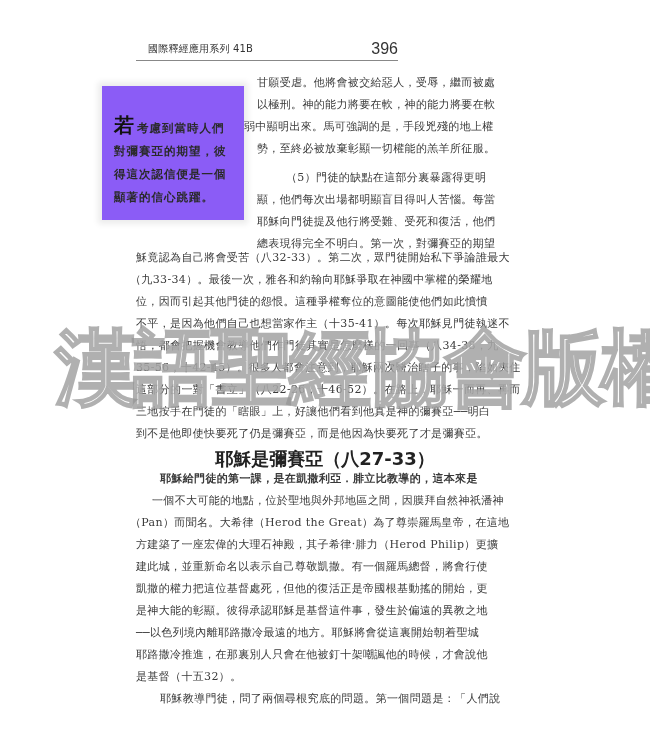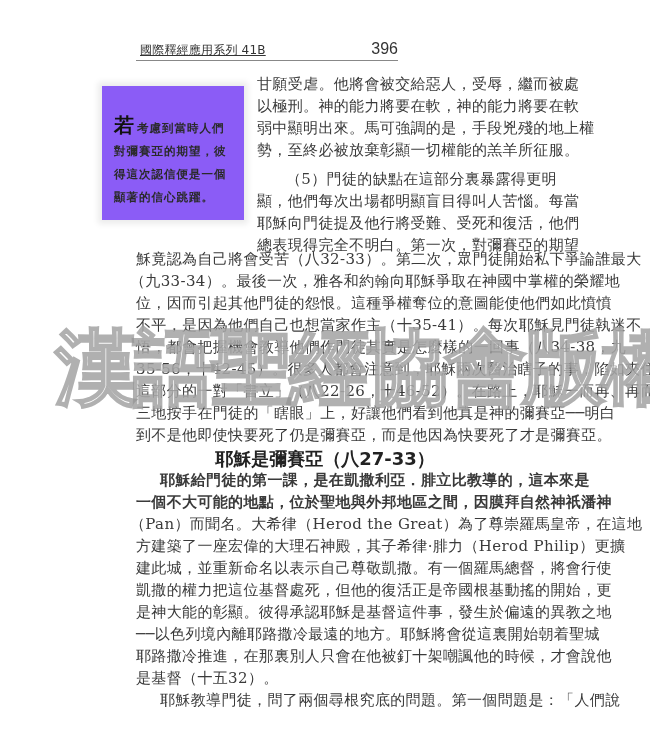--- a/index.html
+++ b/index.html
@@ -1,29 +1,29 @@
 <!DOCTYPE html>
 <html><head>
 <meta charset="utf-8">
 <style>
   html, body { margin: 0; padding: 0; background: #ffffff; }
   body { width: 650px; height: 750px; position: relative; overflow: hidden;
          font-family: "DejaVu Sans", "Liberation Sans", sans-serif; color: #333; }
   .header { position: absolute; left: 136px; top: 38px; width: 262px; height: 22px;
             border-bottom: 1px solid #888; }
-  .header .series { position: absolute; left: 4px; top: 4px; font-size: 12px; color: #333; letter-spacing: 0.2px; text-decoration: underline; }
+  .header .series { position: absolute; left: 12px; top: 4px; font-size: 10px; color: #333; letter-spacing: 0.2px; }
   .header .pageno { position: absolute; right: 0; top: 2px; font-size: 16px; color: #333;
                     font-family: "Liberation Sans", sans-serif; }
   .callout { position: absolute; left: 102px; top: 86px; width: 142px; height: 134px;
              background: #8b5cf6; box-shadow: 0 0 6px 4px #ececec; }
   .callout-text { position: absolute; left: 12px; top: 28px; width: 124px;
                   font-size: 11.5px; line-height: 23px; color: #2a2a2a; font-weight: bold; letter-spacing: 1px; }
   .callout-text .drop { font-size: 20px; font-weight: bold; margin-right: 2px; color: #111; }
   .line { position: absolute; font-family: "DejaVu Serif", "Liberation Serif", serif;
-          font-size: 15px; color: #3a3a3a; white-space: nowrap; letter-spacing: 0.35px; }
+          font-size: 11px; color: #3a3a3a; white-space: nowrap; letter-spacing: 0.35px; }
   .heading { position: absolute; left: 0; width: 650px; top: 447px; text-align: center;
              font-size: 18px; font-weight: bold; color: #222; font-family: "DejaVu Sans", sans-serif; }
   .watermark { position: absolute; left: 55px; top: 318px; width: 560px; height: 100px;
                font-size: 82px; font-weight: bold; color: rgba(255,255,255,0.55);
                -webkit-text-stroke: 2px rgba(150,150,150,0.75); letter-spacing: -4px;
                white-space: nowrap; line-height: 100px; pointer-events: none; }
 </style>
 </head>
 <body>
 
@@ -36,42 +36,42 @@
   <div class="callout-text">
     <span class="drop">若</span><span>考慮到當時人們</span><br>
     <span>對彌賽亞的期望，彼</span><br>
     <span>得這次認信便是一個</span><br>
     <span>顯著的信心跳躍。</span>
   </div>
 </div>
 
 <div class="line" style="left:257px;top:75px;">甘願受虐。他將會被交給惡人，受辱，繼而被處</div>
 <div class="line" style="left:257px;top:97px;">以極刑。神的能力將要在軟，神的能力將要在軟</div>
-<div class="line" style="left:257px;top:119px;">弱中顯明出來。馬可強調的是，手段兇殘的地上權</div>
+<div class="line" style="left:244px;top:119px;">弱中顯明出來。馬可強調的是，手段兇殘的地上權</div>
 <div class="line" style="left:257px;top:141px;">勢，至終必被放棄彰顯一切權能的羔羊所征服。</div>
 <div class="line" style="left:286px;top:170px;">（5）門徒的缺點在這部分裏暴露得更明</div>
 <div class="line" style="left:257px;top:192px;">顯，他們每次出場都明顯盲目得叫人苦惱。每當</div>
 <div class="line" style="left:257px;top:214px;">耶穌向門徒提及他行將受難、受死和復活，他們</div>
 <div class="line" style="left:257px;top:236px;">總表現得完全不明白。第一次，對彌賽亞的期望</div>
 
 <div class="line" style="left: 136px; top: 250px;">穌竟認為自己將會受苦（八32-33）。第二次，眾門徒開始私下爭論誰最大</div>
 <div class="line" style="left: 130px; top: 272px;">（九33-34）。最後一次，雅各和約翰向耶穌爭取在神國中掌權的榮耀地</div>
 <div class="line" style="left: 136px; top: 294px;">位，因而引起其他門徒的怨恨。這種爭權奪位的意圖能使他們如此憤憤</div>
 <div class="line" style="left: 136px; top: 316px;">不平，是因為他們自己也想當家作主（十35-41）。每次耶穌見門徒執迷不</div>
 <div class="line" style="left: 136px; top: 338px;">悟，都會把握機會教導他們作門徒其實是怎麼樣的一回事（八34-38，九</div>
 <div class="line" style="left: 136px; top: 360px;">35-56，十42-45）。很多人都會注意到，耶穌兩次醫治瞎子的事，陷如夾住</div>
 <div class="line" style="left: 136px; top: 382px;">這部分的一對「書立」（八22-26，十46-52）。在路上，耶穌一而再、再而</div>
 <div class="line" style="left: 136px; top: 404px;">三地按手在門徒的「瞎眼」上，好讓他們看到他真是神的彌賽亞──明白</div>
 <div class="line" style="left:136px;top:426px;opacity:0;"></div>
 
 <div class="line" style="left: 136px; top: 426px;">到不是他即使快要死了仍是彌賽亞，而是他因為快要死了才是彌賽亞。</div>
 <div class="heading">耶穌是彌賽亞（八27-33）</div>
 
 <div class="line" style="left:160px;top:471px;font-weight:bold;">耶穌給門徒的第一課，是在凱撒利亞．腓立比教導的，這本來是</div>
-<div class="line" style="left:136px;top:493px;font-weight:bold;">一個不大可能的地點，位於聖地與外邦地區之間，因膜拜自然神祇潘神</div>
+<div class="line" style="left:152px;top:493px;">一個不大可能的地點，位於聖地與外邦地區之間，因膜拜自然神祇潘神</div>
 <div class="line" style="left:130px;top:515px;">（Pan）而聞名。大希律（Herod the Great）為了尊崇羅馬皇帝，在這地</div>
 <div class="line" style="left:136px;top:537px;">方建築了一座宏偉的大理石神殿，其子希律·腓力（Herod Philip）更擴</div>
 <div class="line" style="left:136px;top:559px;">建此城，並重新命名以表示自己尊敬凱撒。有一個羅馬總督，將會行使</div>
 <div class="line" style="left:136px;top:581px;">凱撒的權力把這位基督處死，但他的復活正是帝國根基動搖的開始，更</div>
 <div class="line" style="left:136px;top:603px;">是神大能的彰顯。彼得承認耶穌是基督這件事，發生於偏遠的異教之地</div>
 <div class="line" style="left:136px;top:625px;">──以色列境內離耶路撒冷最遠的地方。耶穌將會從這裏開始朝着聖城</div>
 <div class="line" style="left:136px;top:647px;">耶路撒冷推進，在那裏別人只會在他被釘十架嘲諷他的時候，才會說他</div>
 <div class="line" style="left:136px;top:669px;">是基督（十五32）。</div>
 <div class="line" style="left:160px;top:691px;">耶穌教導門徒，問了兩個尋根究底的問題。第一個問題是：「人們說</div>
 

